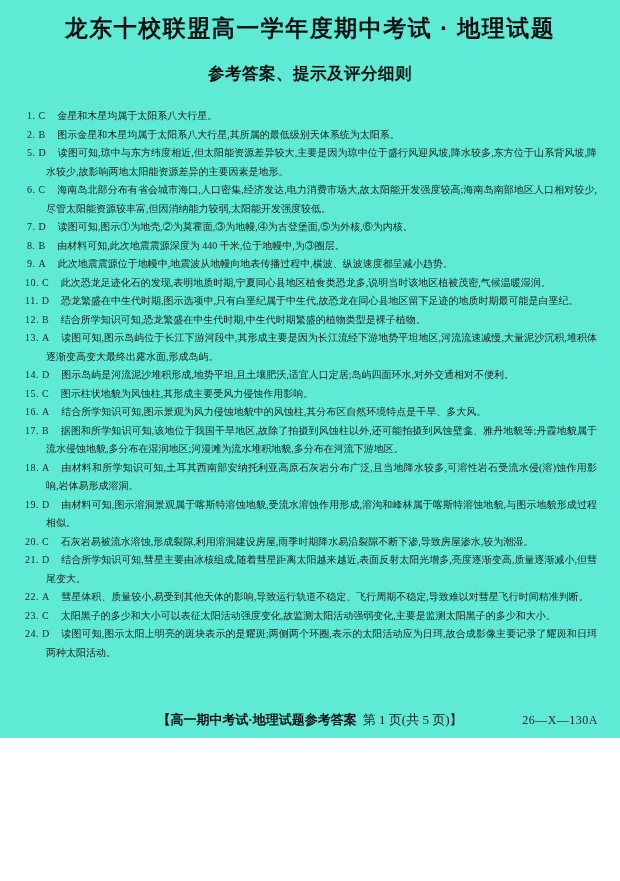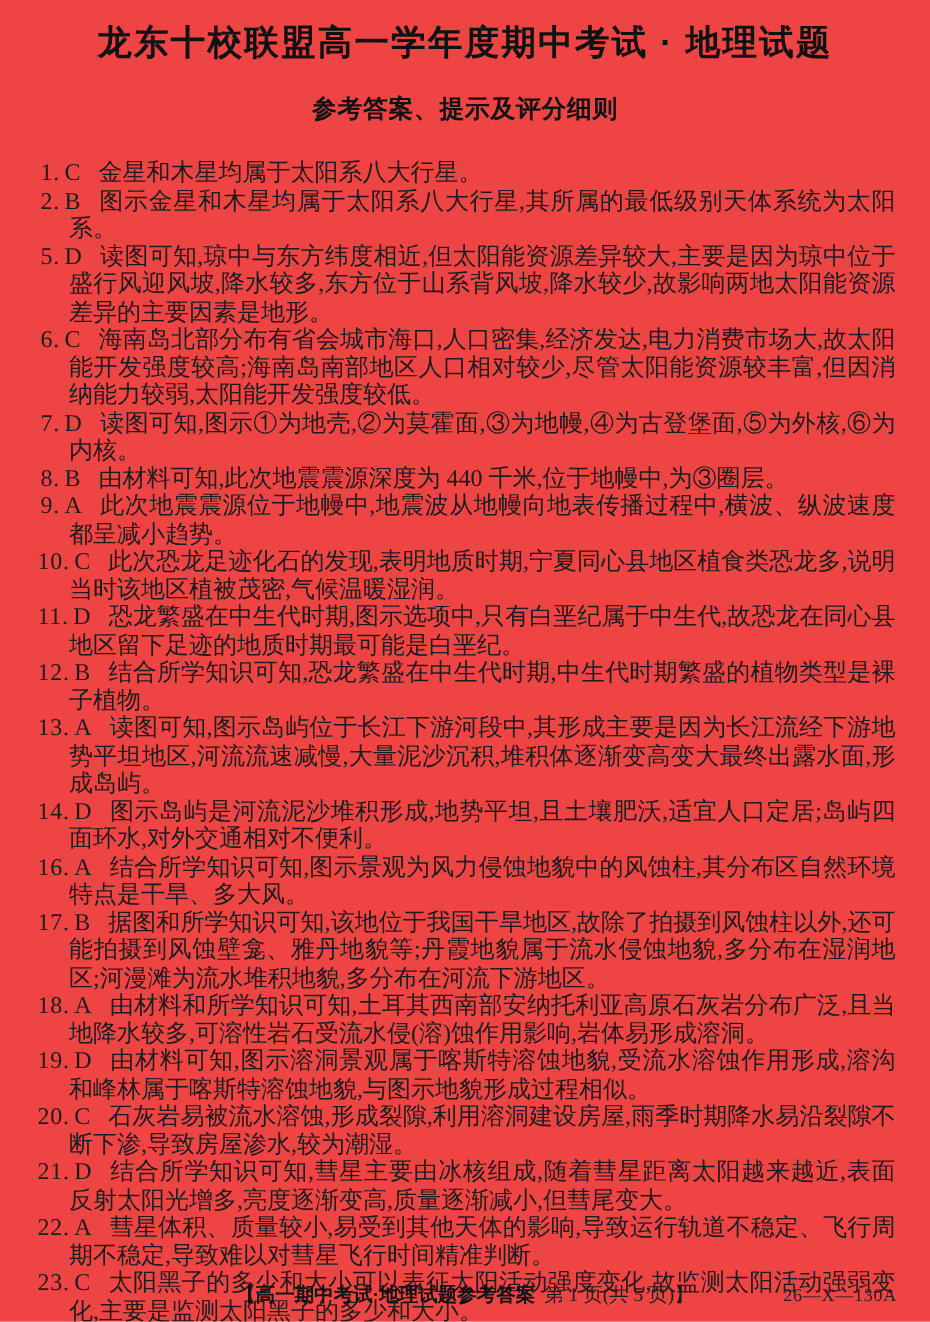--- a/index.html
+++ b/index.html
@@ -5,22 +5,22 @@
   html, body { margin: 0; padding: 0; }
   body {
     width: 620px; height: 881px;
     background: #ffffff;
     font-family: "Liberation Serif", "DejaVu Serif", serif;
     color: #1b1b1b;
     overflow: hidden;
   }
   .doc {
     position: relative;
-    width: 620px; height: 881px;
-    background: #ef4444;
+    width: 620px; height: 738px;
+    background: #5eead4;
   }
   .title {
     padding-top: 13px;
     text-align: center;
     font-family: "Liberation Sans", "DejaVu Sans", sans-serif;
     font-size: 23px;
     font-weight: 700;
     letter-spacing: 1.5px;
     color: #111;
     line-height: 30px;
@@ -33,21 +33,21 @@
     letter-spacing: 0.5px;
     color: #111;
     margin-top: 19px;
     line-height: 22px;
   }
   .content {
     margin: 23px 23px 0 27px;
   }
   .item {
     margin: 0;
-    font-size: 16px;
+    font-size: 10px;
     line-height: 18.5px;
     text-align: justify;
     text-justify: inter-ideograph;
     padding-left: 19px;
     text-indent: -19px;
     color: #1c1c1c;
   }
   .item.d2 { margin-left: -2px; padding-left: 21px; text-indent: -21px; }
   .item .no { letter-spacing: 0.5px; }
   .item .ans { margin-left: 3px; margin-right: 12px; }
@@ -135,20 +135,23 @@
   </p>
 
   <p class="item d2">
     <span class="no">13.</span><span class="ans">A</span><span class="txt">读图可知,图示岛屿位于长江下游河段中,其形成主要是因为长江流经下游地势平坦地区,河流流速减慢,大量泥沙沉积,堆积体逐渐变高变大最终出露水面,形成岛屿。</span>
   </p>
 
   <p class="item d2">
     <span class="no">14.</span><span class="ans">D</span><span class="txt">图示岛屿是河流泥沙堆积形成,地势平坦,且土壤肥沃,适宜人口定居;岛屿四面环水,对外交通相对不便利。</span>
   </p>
 
+  <p class="item d2">
+    <span class="no">15.</span><span class="ans">C</span><span class="txt">图示柱状地貌为风蚀柱,其形成主要受风力侵蚀作用影响。</span>
+  </p>
 
   <p class="item d2">
     <span class="no">16.</span><span class="ans">A</span><span class="txt">结合所学知识可知,图示景观为风力侵蚀地貌中的风蚀柱,其分布区自然环境特点是干旱、多大风。</span>
   </p>
 
   <p class="item d2">
     <span class="no">17.</span><span class="ans">B</span><span class="txt">据图和所学知识可知,该地位于我国干旱地区,故除了拍摄到风蚀柱以外,还可能拍摄到风蚀壁龛、雅丹地貌等;丹霞地貌属于流水侵蚀地貌,多分布在湿润地区;河漫滩为流水堆积地貌,多分布在河流下游地区。</span>
   </p>
 
   <p class="item d2">

